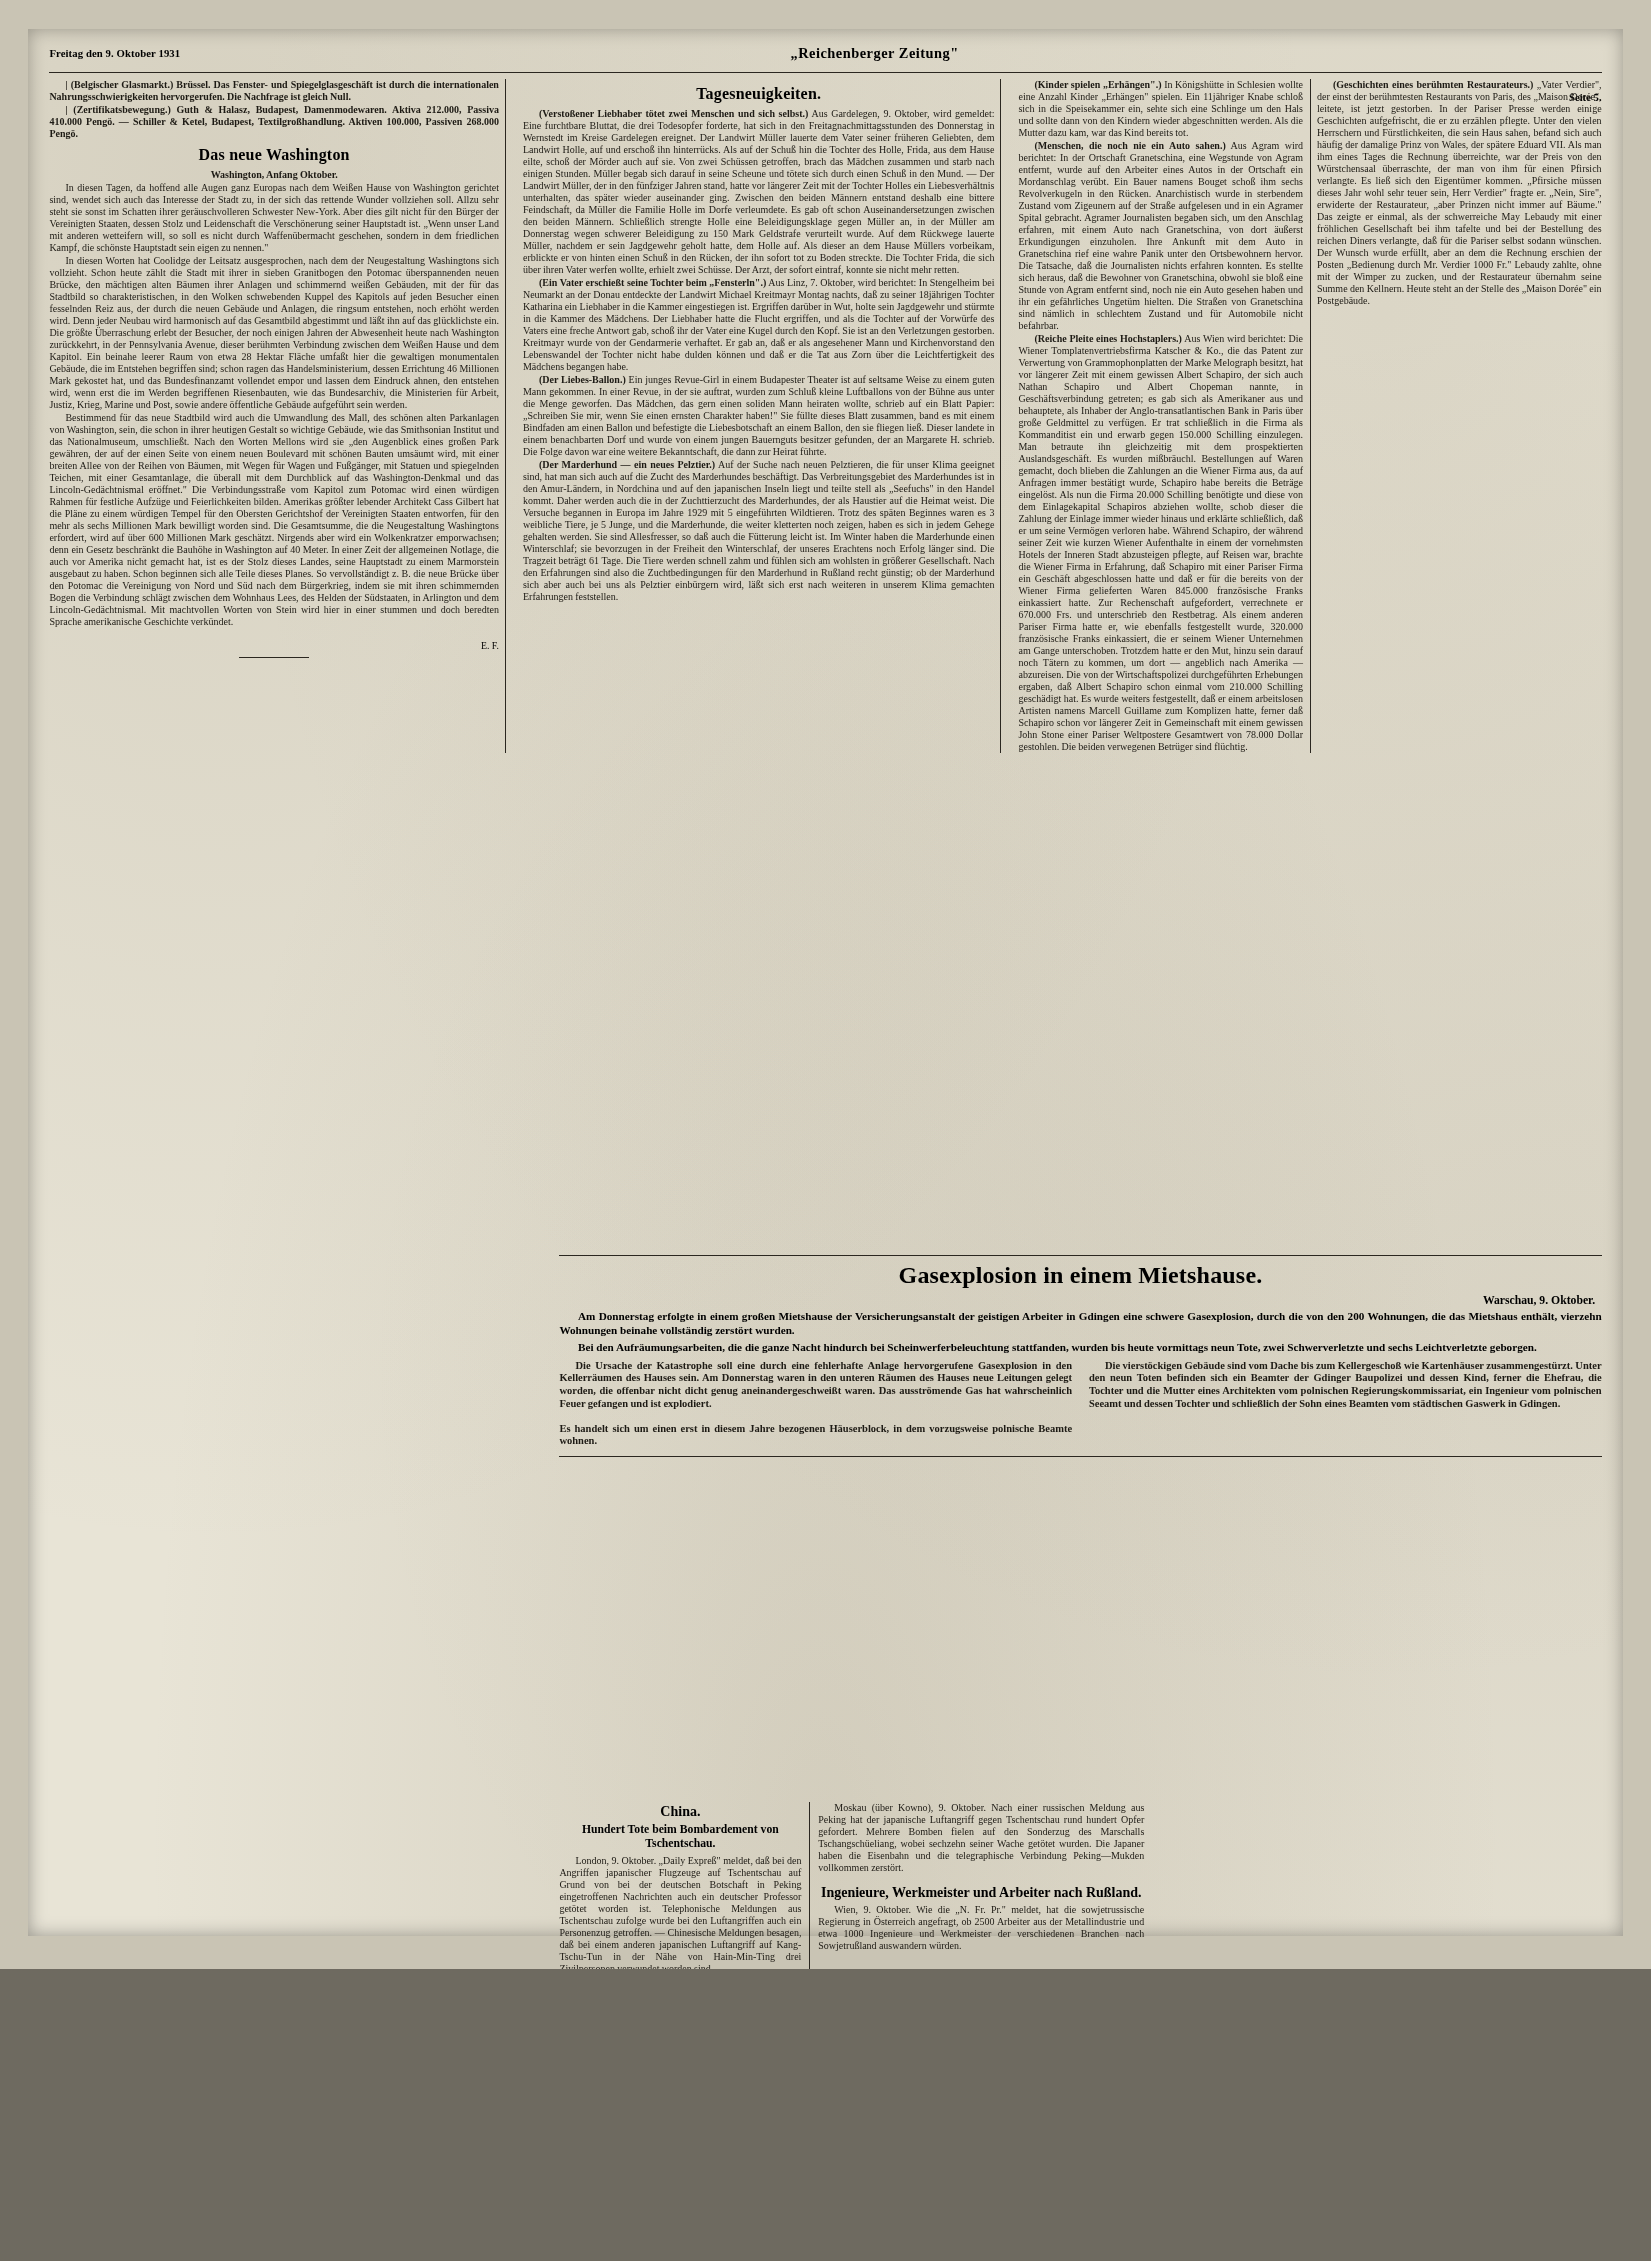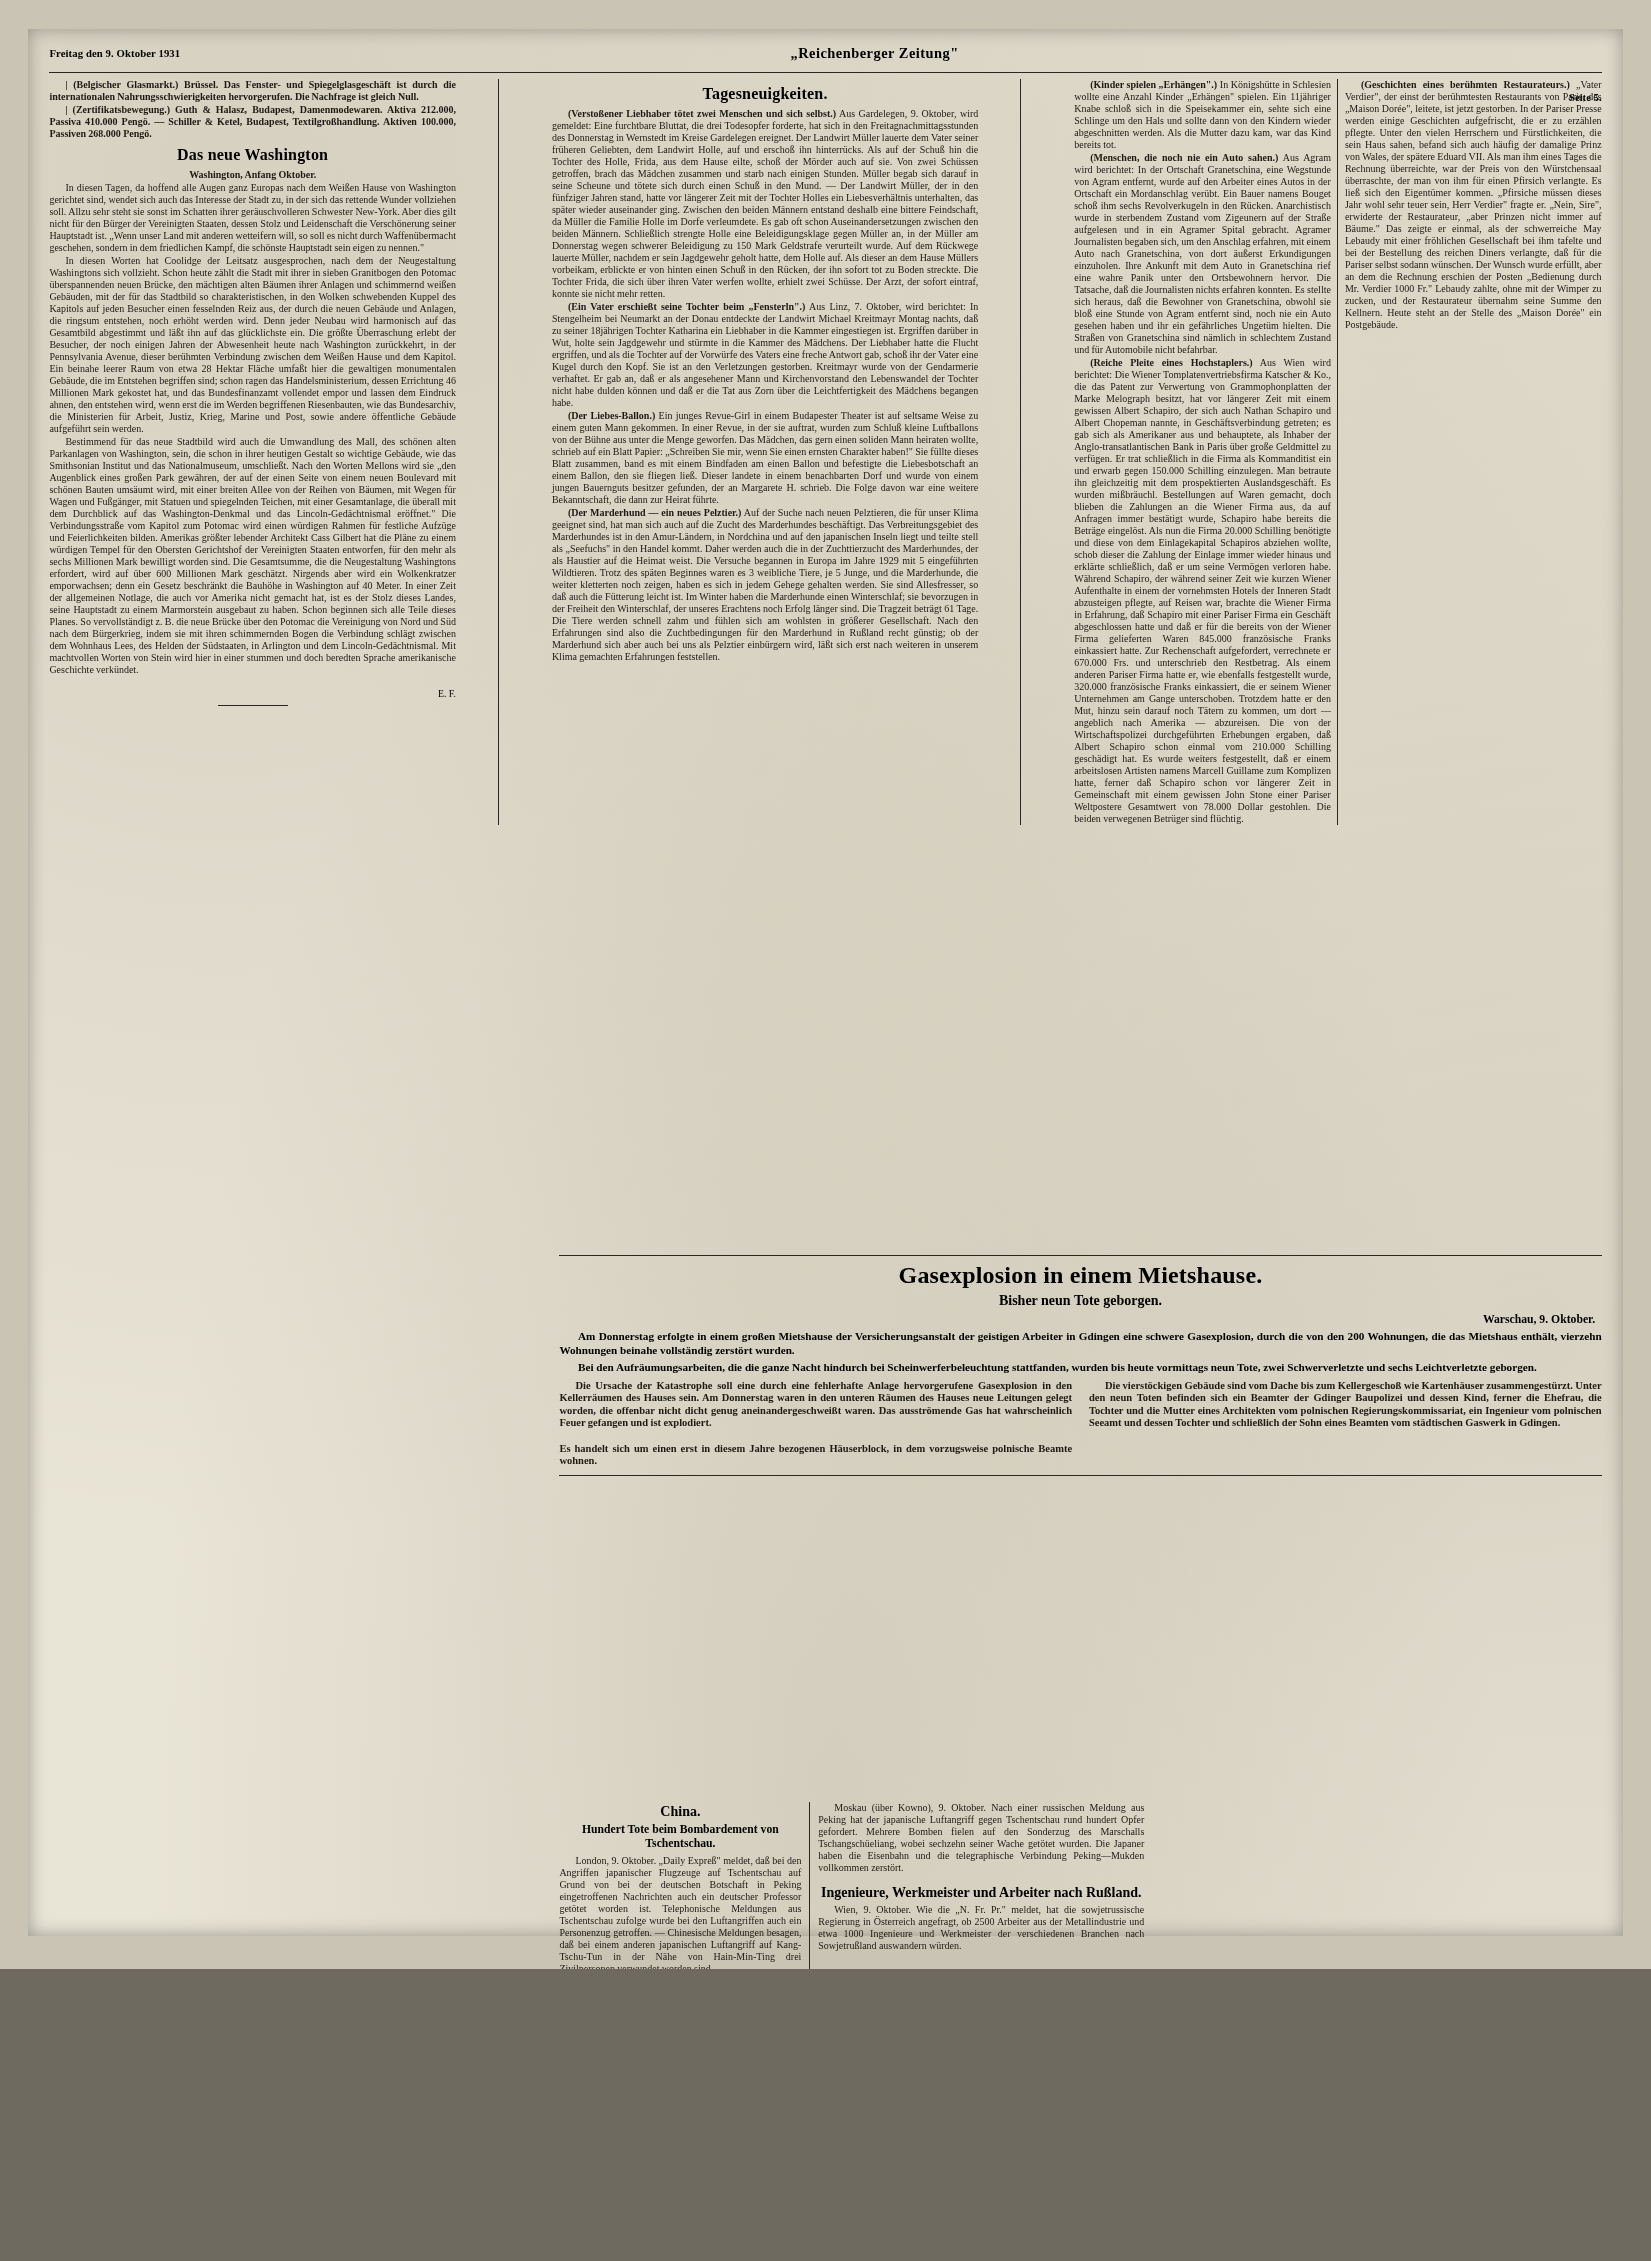--- a/index.html
+++ b/index.html
@@ -35,21 +35,21 @@
     display:flex;align-items:flex-start;justify-content:space-between;
     font-weight:bold;
   }
   .mast-left{font-size:10.7px;letter-spacing:0.1px;padding-top:1.9px;}
   .mast-center{font-size:14.4px;letter-spacing:0.5px;padding-top:0px;}
   .mast-right{font-size:10.7px;padding-top:1.9px;margin-top:44px;}
   .rule{height:1.4px;background:#2b2720;margin-top:1.9px;}
   .rule.thin{height:0.9px;}
 
   
-  .cols{display:flex;margin-top:5.6px;gap:36px;}
+  .cols{display:flex;margin-top:5.6px;}
   .col{position:relative;}
   .c1{width:471px;}
   .c2{width:494px;margin-left:12px;}
   .c3{width:611px;margin-left:12px;}
   .vsep{
     width:0.9px;background:#2b2720;margin:0 5.6px;align-self:stretch;
   }
 
   p.t{
     font-size:10px;
@@ -140,21 +140,20 @@
             </div>
             <div style="width:50%;padding-left:6.5px;border-left:0.9px solid #2b2720">
               <p class="t"><b>(Geschichten eines berühmten Restaurateurs.)</b> <span>„Vater Verdier", der einst der berühmtesten Restaurants von Paris, des „Maison Dorée", leitete, ist jetzt gestorben. In der Pariser Presse werden einige Geschichten aufgefrischt, die er zu erzählen pflegte. Unter den vielen Herrschern und Fürstlichkeiten, die sein Haus sahen, befand sich auch häufig der damalige Prinz von Wales, der spätere Eduard VII. Als man ihm eines Tages die Rechnung überreichte, war der Preis von den Würstchensaal überraschte, der man von ihm für einen Pfirsich verlangte. Es ließ sich den Eigentümer kommen. „Pfirsiche müssen dieses Jahr wohl sehr teuer sein, Herr Verdier" fragte er. „Nein, Sire", erwiderte der Restaurateur, „aber Prinzen nicht immer auf Bäume." Das zeigte er einmal, als der schwerreiche May Lebaudy mit einer fröhlichen Gesellschaft bei ihm tafelte und bei der Bestellung des reichen Diners verlangte, daß für die Pariser selbst sodann wünschen. Der Wunsch wurde erfüllt, aber an dem die Rechnung erschien der Posten „Bedienung durch Mr. Verdier 1000 Fr." Lebaudy zahlte, ohne mit der Wimper zu zucken, und der Restaurateur übernahm seine Summe den Kellnern. Heute steht an der Stelle des „Maison Dorée" ein Postgebäude.</span></p>
             </div>
           </div>
         </div>
       </div>
 
       <div class="feature" style="position:absolute;left:510px;right:0;top:1202px;">
         <div class="feature-head">Gasexplosion in einem Mietshause.</div>
-        <div class="feature-sub">Bisher neun Tote geborgen.</div>
         <div class="feature-date">Warschau, 9. Oktober.</div>
         <div class="feature-lead">Am Donnerstag erfolgte in einem großen Mietshause der Versicherungsanstalt der geistigen Arbeiter in Gdingen eine schwere Gasexplosion, durch die von den 200 Wohnungen, die das Mietshaus enthält, vierzehn Wohnungen beinahe vollständig zerstört wurden.</div>
         <div class="feature-lead">Bei den Aufräumungsarbeiten, die die ganze Nacht hindurch bei Scheinwerferbeleuchtung stattfanden, wurden bis heute vormittags neun Tote, zwei Schwerverletzte und sechs Leichtverletzte geborgen.</div>
         <div class="feature-cols">
           <div class="fcol left">
             <p class="t" style="white-space:pre-line">Die Ursache der Katastrophe soll eine durch eine fehlerhafte Anlage hervorgerufene Gasexplosion in den Kellerräumen des Hauses sein. Am Donnerstag waren in den unteren Räumen des Hauses neue Leitungen gelegt worden, die offenbar nicht dicht genug aneinandergeschweißt waren. Das ausströmende Gas hat wahrscheinlich Feuer gefangen und ist explodiert.
 
 Es handelt sich um einen erst in diesem Jahre bezogenen Häuserblock, in dem vorzugsweise polnische Beamte wohnen.</p>
           </div>
           <div class="fcol right">

